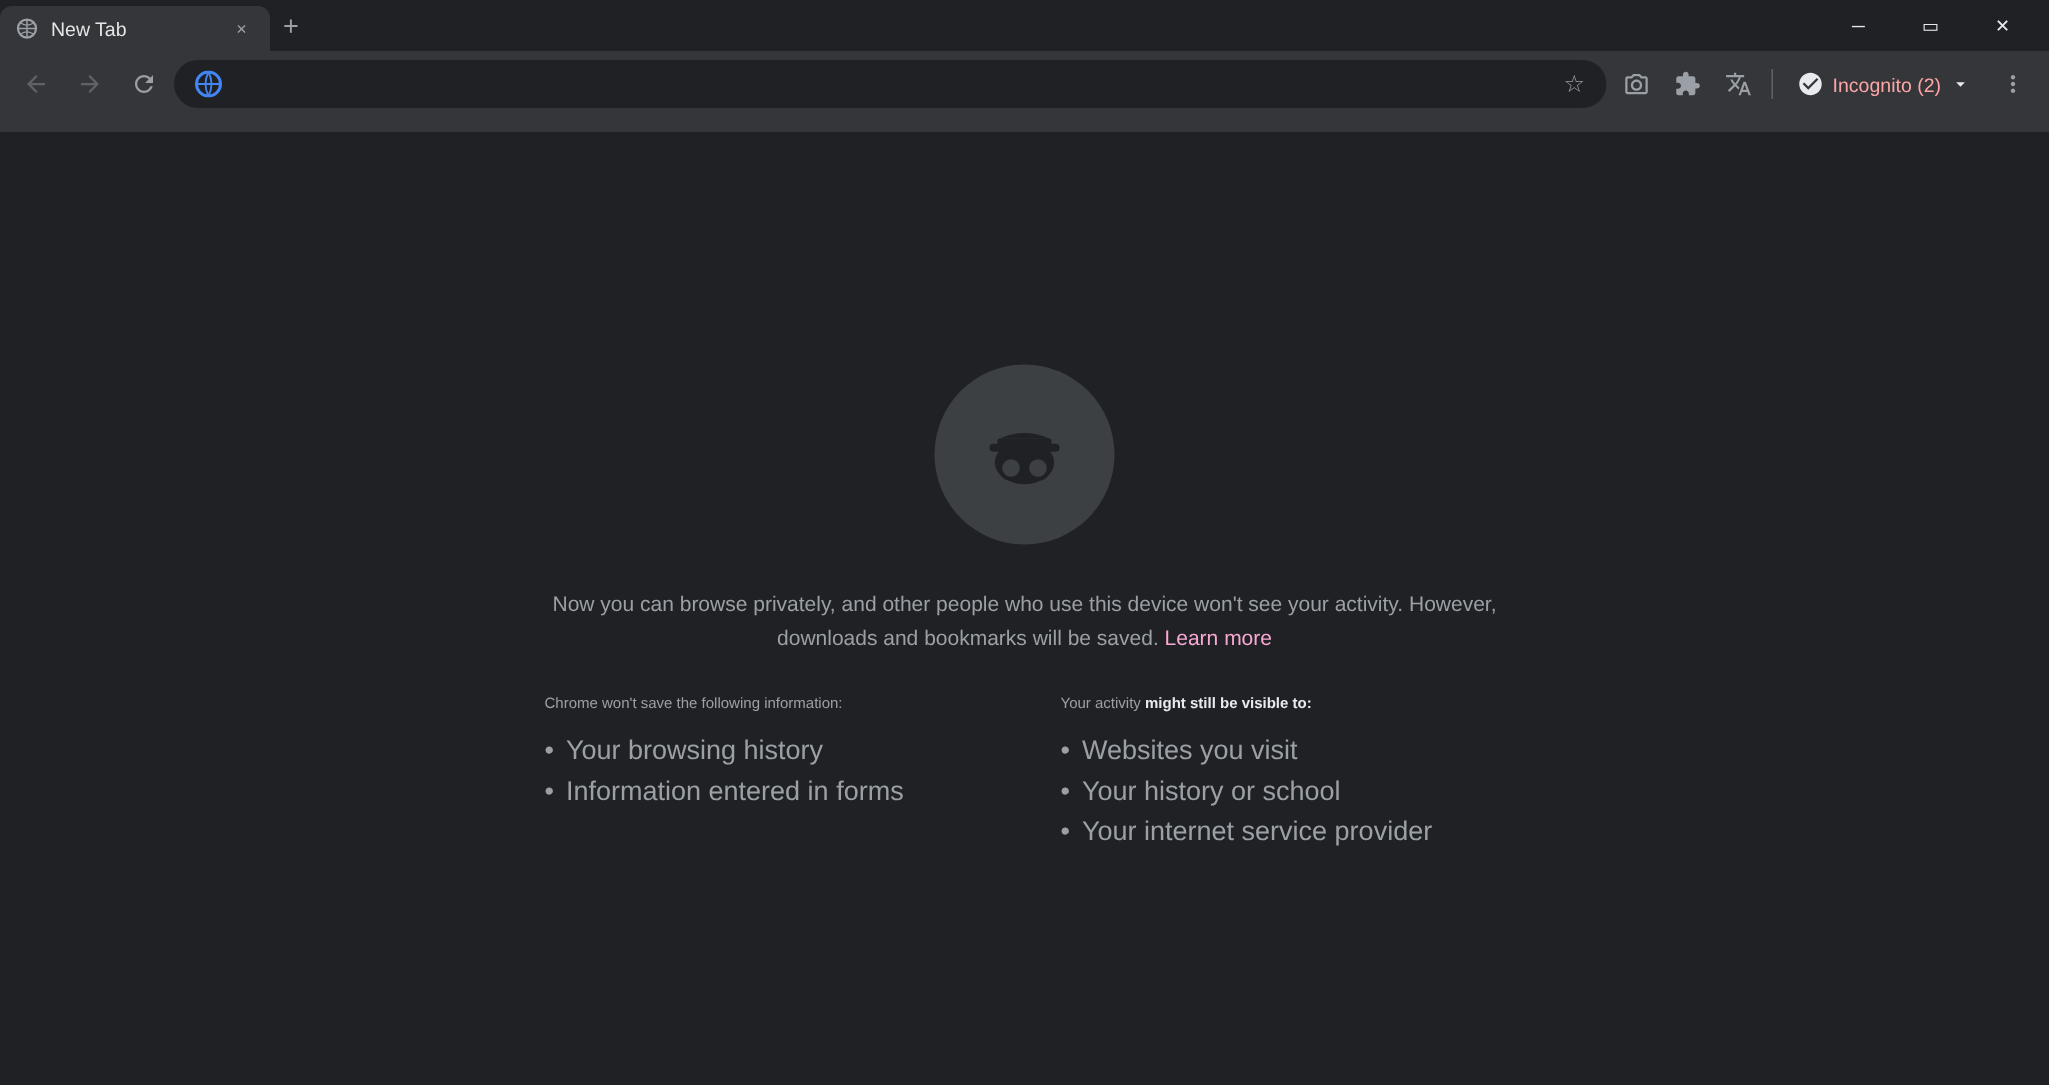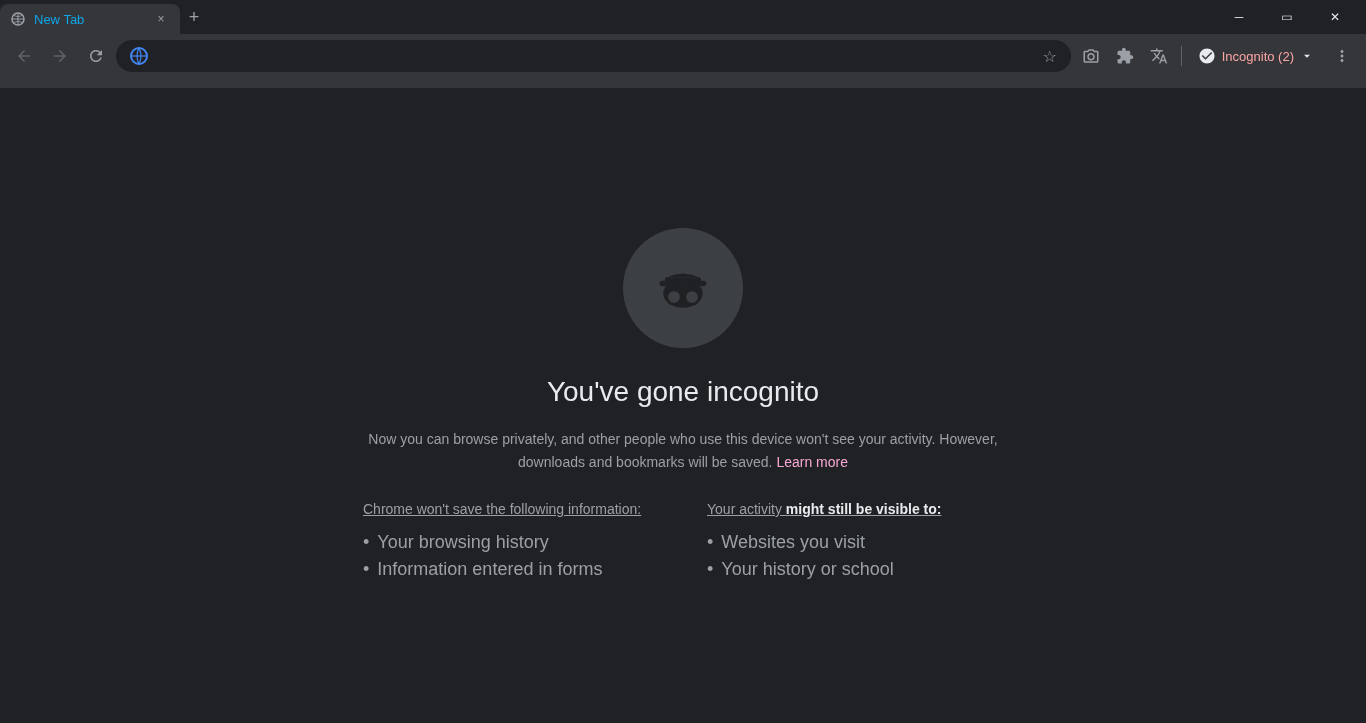--- a/index.html
+++ b/index.html
@@ -29,21 +29,21 @@
       min-width: 180px;
       max-width: 240px;
       gap: 8px;
       cursor: pointer;
     }
     .tab-favicon {
       width: 16px;
       height: 16px;
     }
     .tab-title {
-      color: #0ea5e9;
+      color: #e5e5e5;
       font-size: 13px;
       flex: 1;
       white-space: nowrap;
       overflow: hidden;
       text-overflow: ellipsis;
     }
     .tab-close {
       width: 18px;
       height: 18px;
       border-radius: 50%;
@@ -221,23 +221,22 @@
       gap: 48px;
       width: 100%;
       justify-content: center;
     }
     .info-col {
       flex: 1;
       max-width: 300px;
     }
     .info-col-title {
       color: #9aa0a6;
-      font-size: 14px;
+      font-size: 10px;
       margin-bottom: 12px;
-      text-decoration: underline;
     }
     .info-col-title strong {
       color: #e8eaed;
       font-weight: 600;
     }
     .info-list {
       list-style: none;
       padding: 0;
     }
     .info-list li {
@@ -363,21 +362,20 @@
         <circle cx="50" cy="50" r="8" fill="#3c4043"></circle>
         <circle cx="30" cy="50" r="7.5" fill="none" stroke="#202124" stroke-width="2"></circle>
         <circle cx="50" cy="50" r="7.5" fill="none" stroke="#202124" stroke-width="2"></circle>
 
         <line x1="38" y1="50" x2="42" y2="50" stroke="#202124" stroke-width="2.5"></line>
 
         <path d="M22 28 Q40 20 58 28" fill="#202124"></path>
       </svg>
     </div>
 
-    <h1 class="incognito-title">You've gone incognito</h1>
 
     <p class="incognito-description">
       <span>Now you can browse privately, and other people who use this device won't see your activity. However, downloads and bookmarks will be saved.</span>
       <a class="learn-more" href="#">Learn more</a>
     </p>
 
     <div class="info-columns">
       <div class="info-col">
         <p class="info-col-title">Chrome won't save the following information:</p>
         <ul class="info-list">
@@ -393,17 +391,20 @@
         <p class="info-col-title">
           <span>Your activity </span><strong>might still be visible to:</strong>
         </p>
         <ul class="info-list">
           <li>
               <span>Websites you visit</span>
             </li>
           <li>
               <span>Your history or school</span>
             </li>
+          <li>
+              <span>Your internet service provider</span>
+            </li>
         </ul>
       </div>
     </div>
   </div>
 </div>
 
 </body></html>

